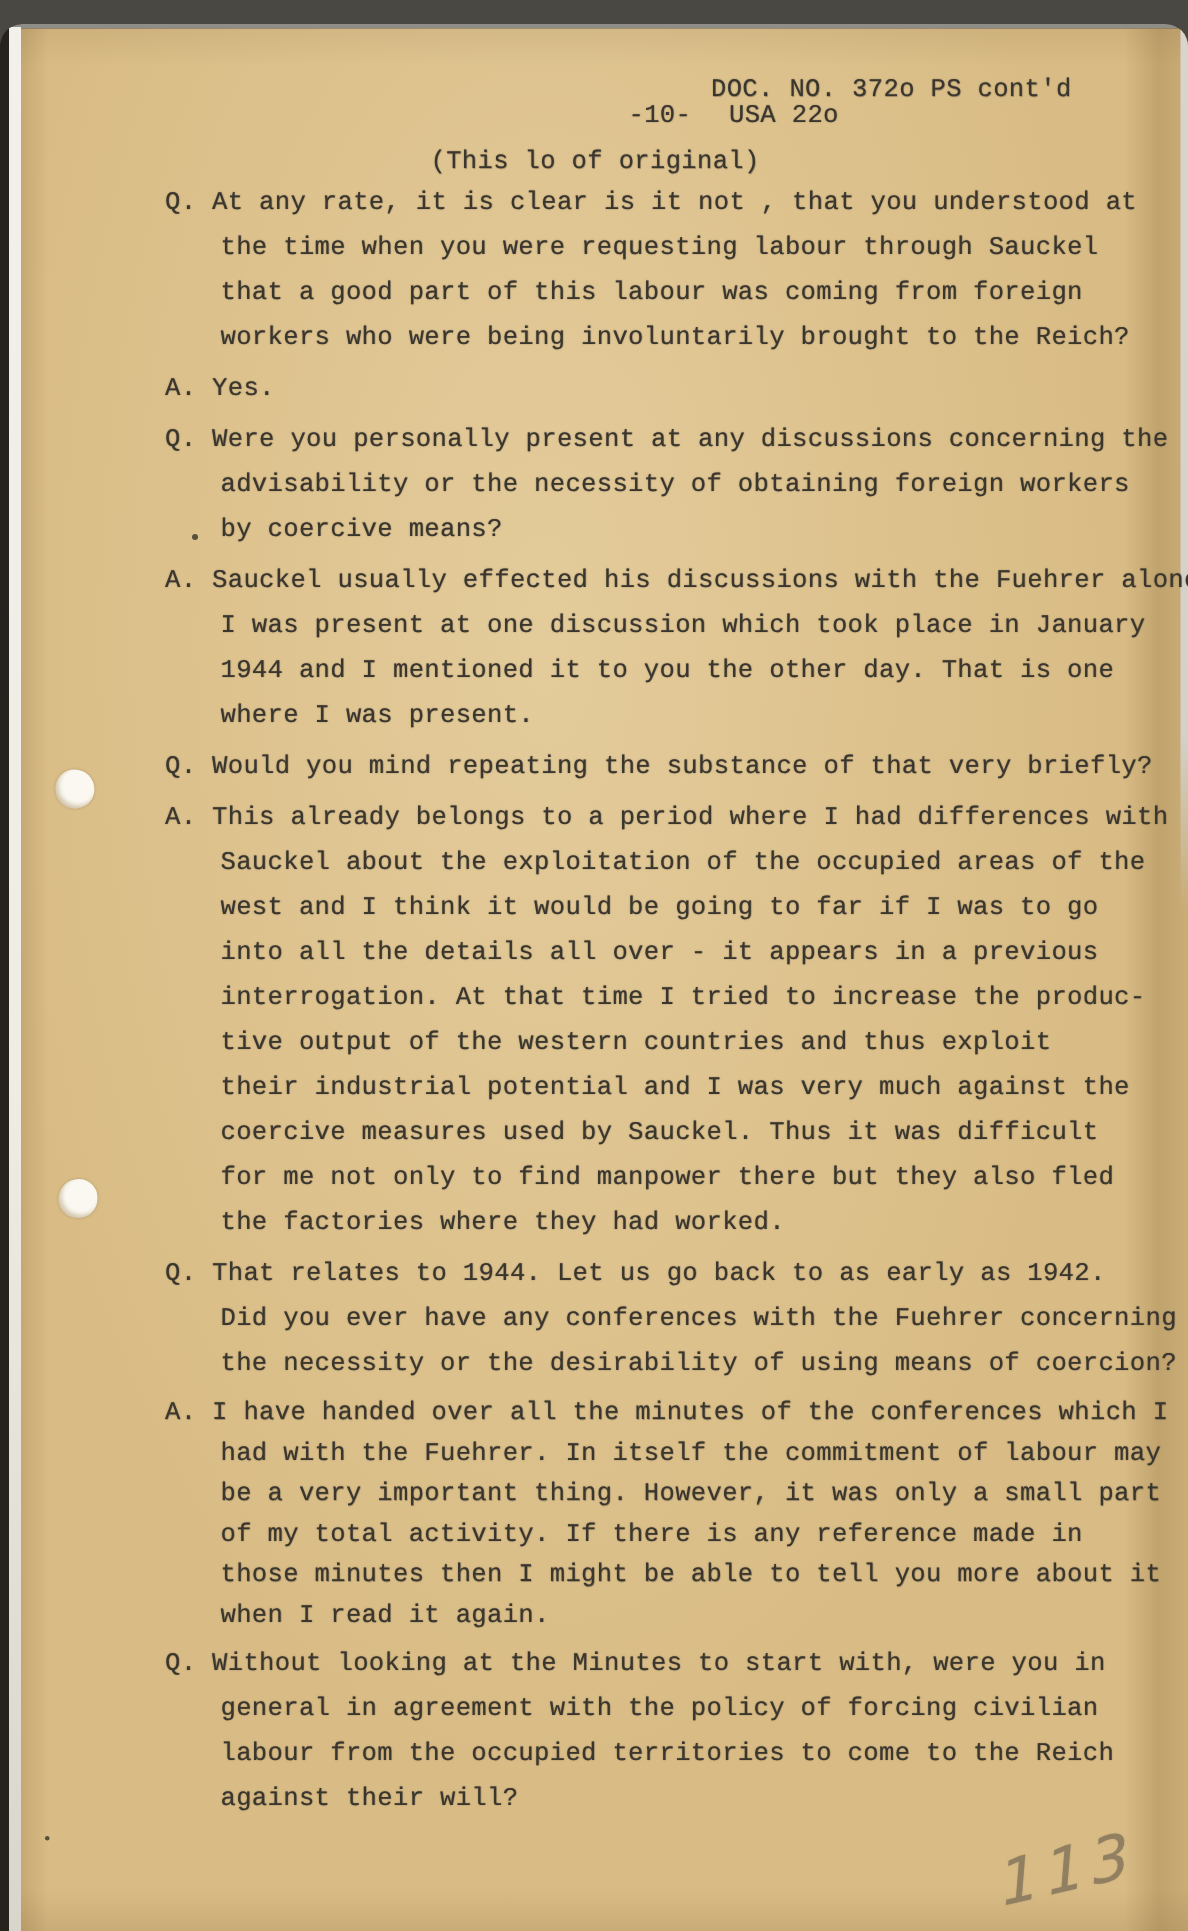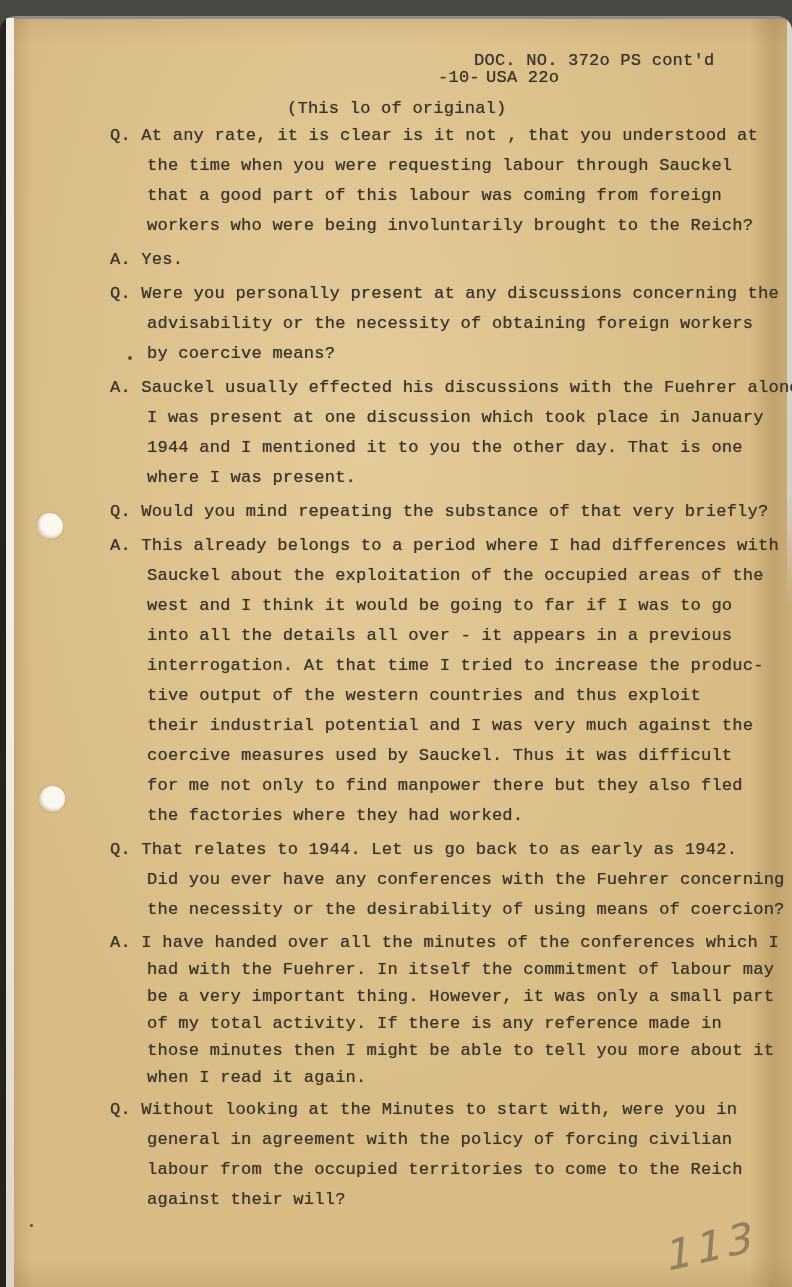--- a/index.html
+++ b/index.html
@@ -52,21 +52,21 @@
   .typed{
     font-family:"Liberation Mono","DejaVu Sans Mono",monospace;
     font-size:17px;
     color:var(--ink);
     letter-spacing:0.25px;
     white-space:pre;
     text-shadow:0 0 1px rgba(58,54,46,0.55), 0.4px 0.4px 0 rgba(58,54,46,0.28);
   }
   .hdr{position:absolute;line-height:18px;}
   .hdr-doc{left:474px;top:36px;}
-  .hdr-page{left:438px;top:53px;}
+  .hdr-page{left:419px;top:53px;}
   .hdr-exh{left:486px;top:53px;}
   .hdr-note{left:287px;top:84px;}
 
   .qa-list{
     position:absolute;left:110px;top:105px;width:700px;
   }
   .qa-block{margin-bottom:4px;}
   .qa-block .line{
     line-height:30px;height:30px;
   }

